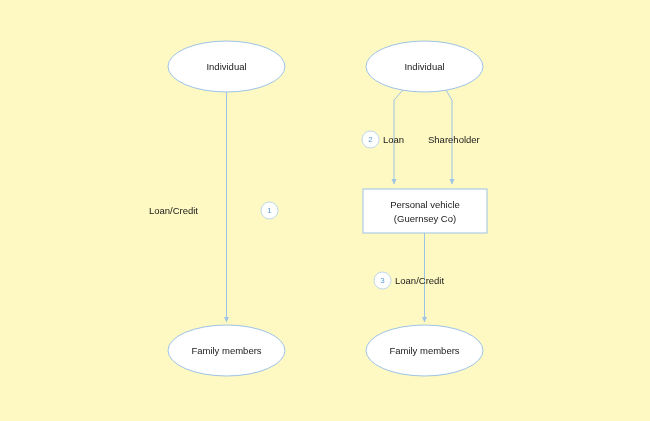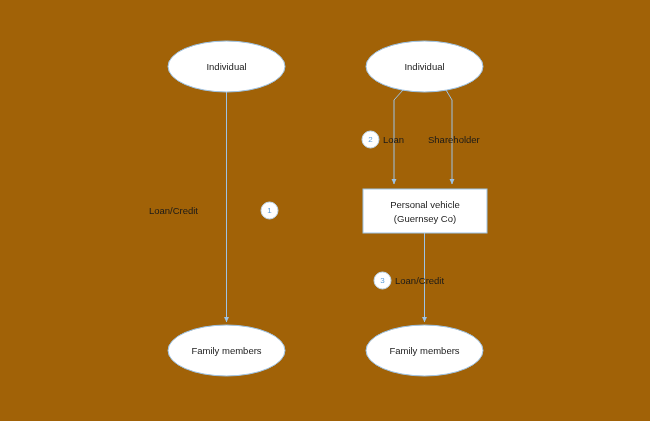--- a/index.html
+++ b/index.html
@@ -7,21 +7,21 @@
     padding: 0;
     background: #ffffff;
   }
   body {
     font-family: "Liberation Sans", sans-serif;
   }
   #canvas {
     position: relative;
     width: 650px;
     height: 421px;
-    background: #a16207;
+    background: #fef9c3;
     overflow: hidden;
   }
   #diagram-svg {
     position: absolute;
     left: 0;
     top: 0;
     width: 650px;
     height: 421px;
   }
   .node-label {

